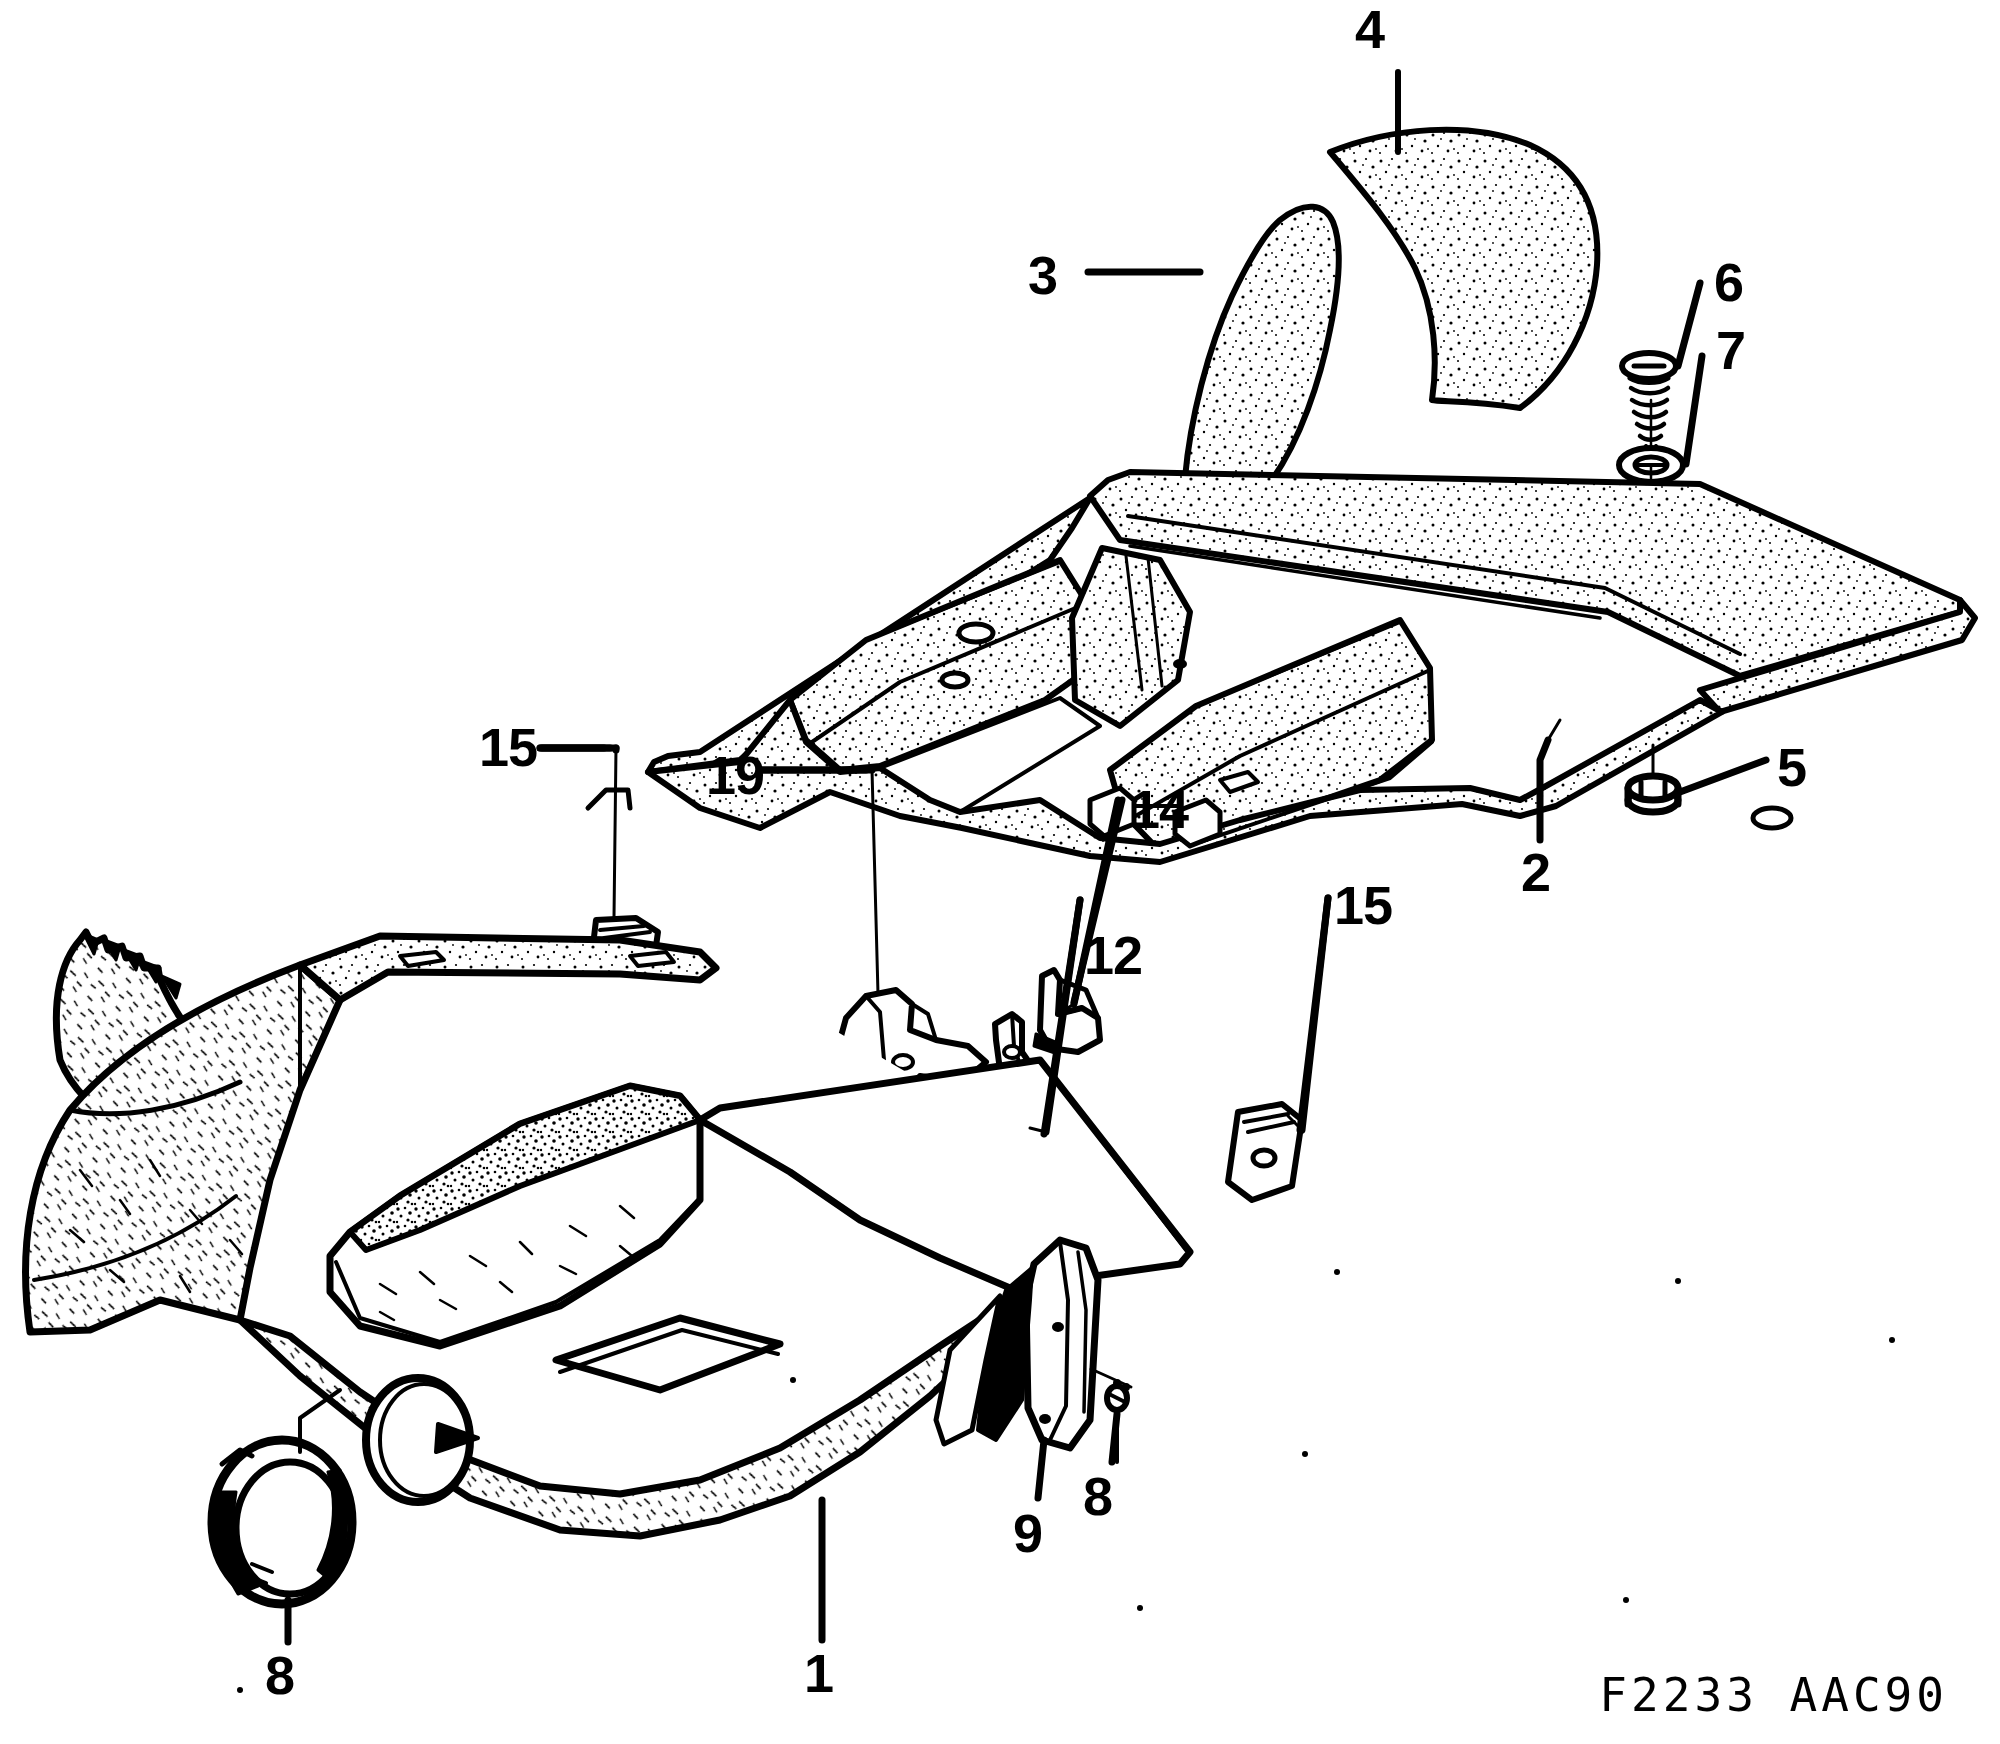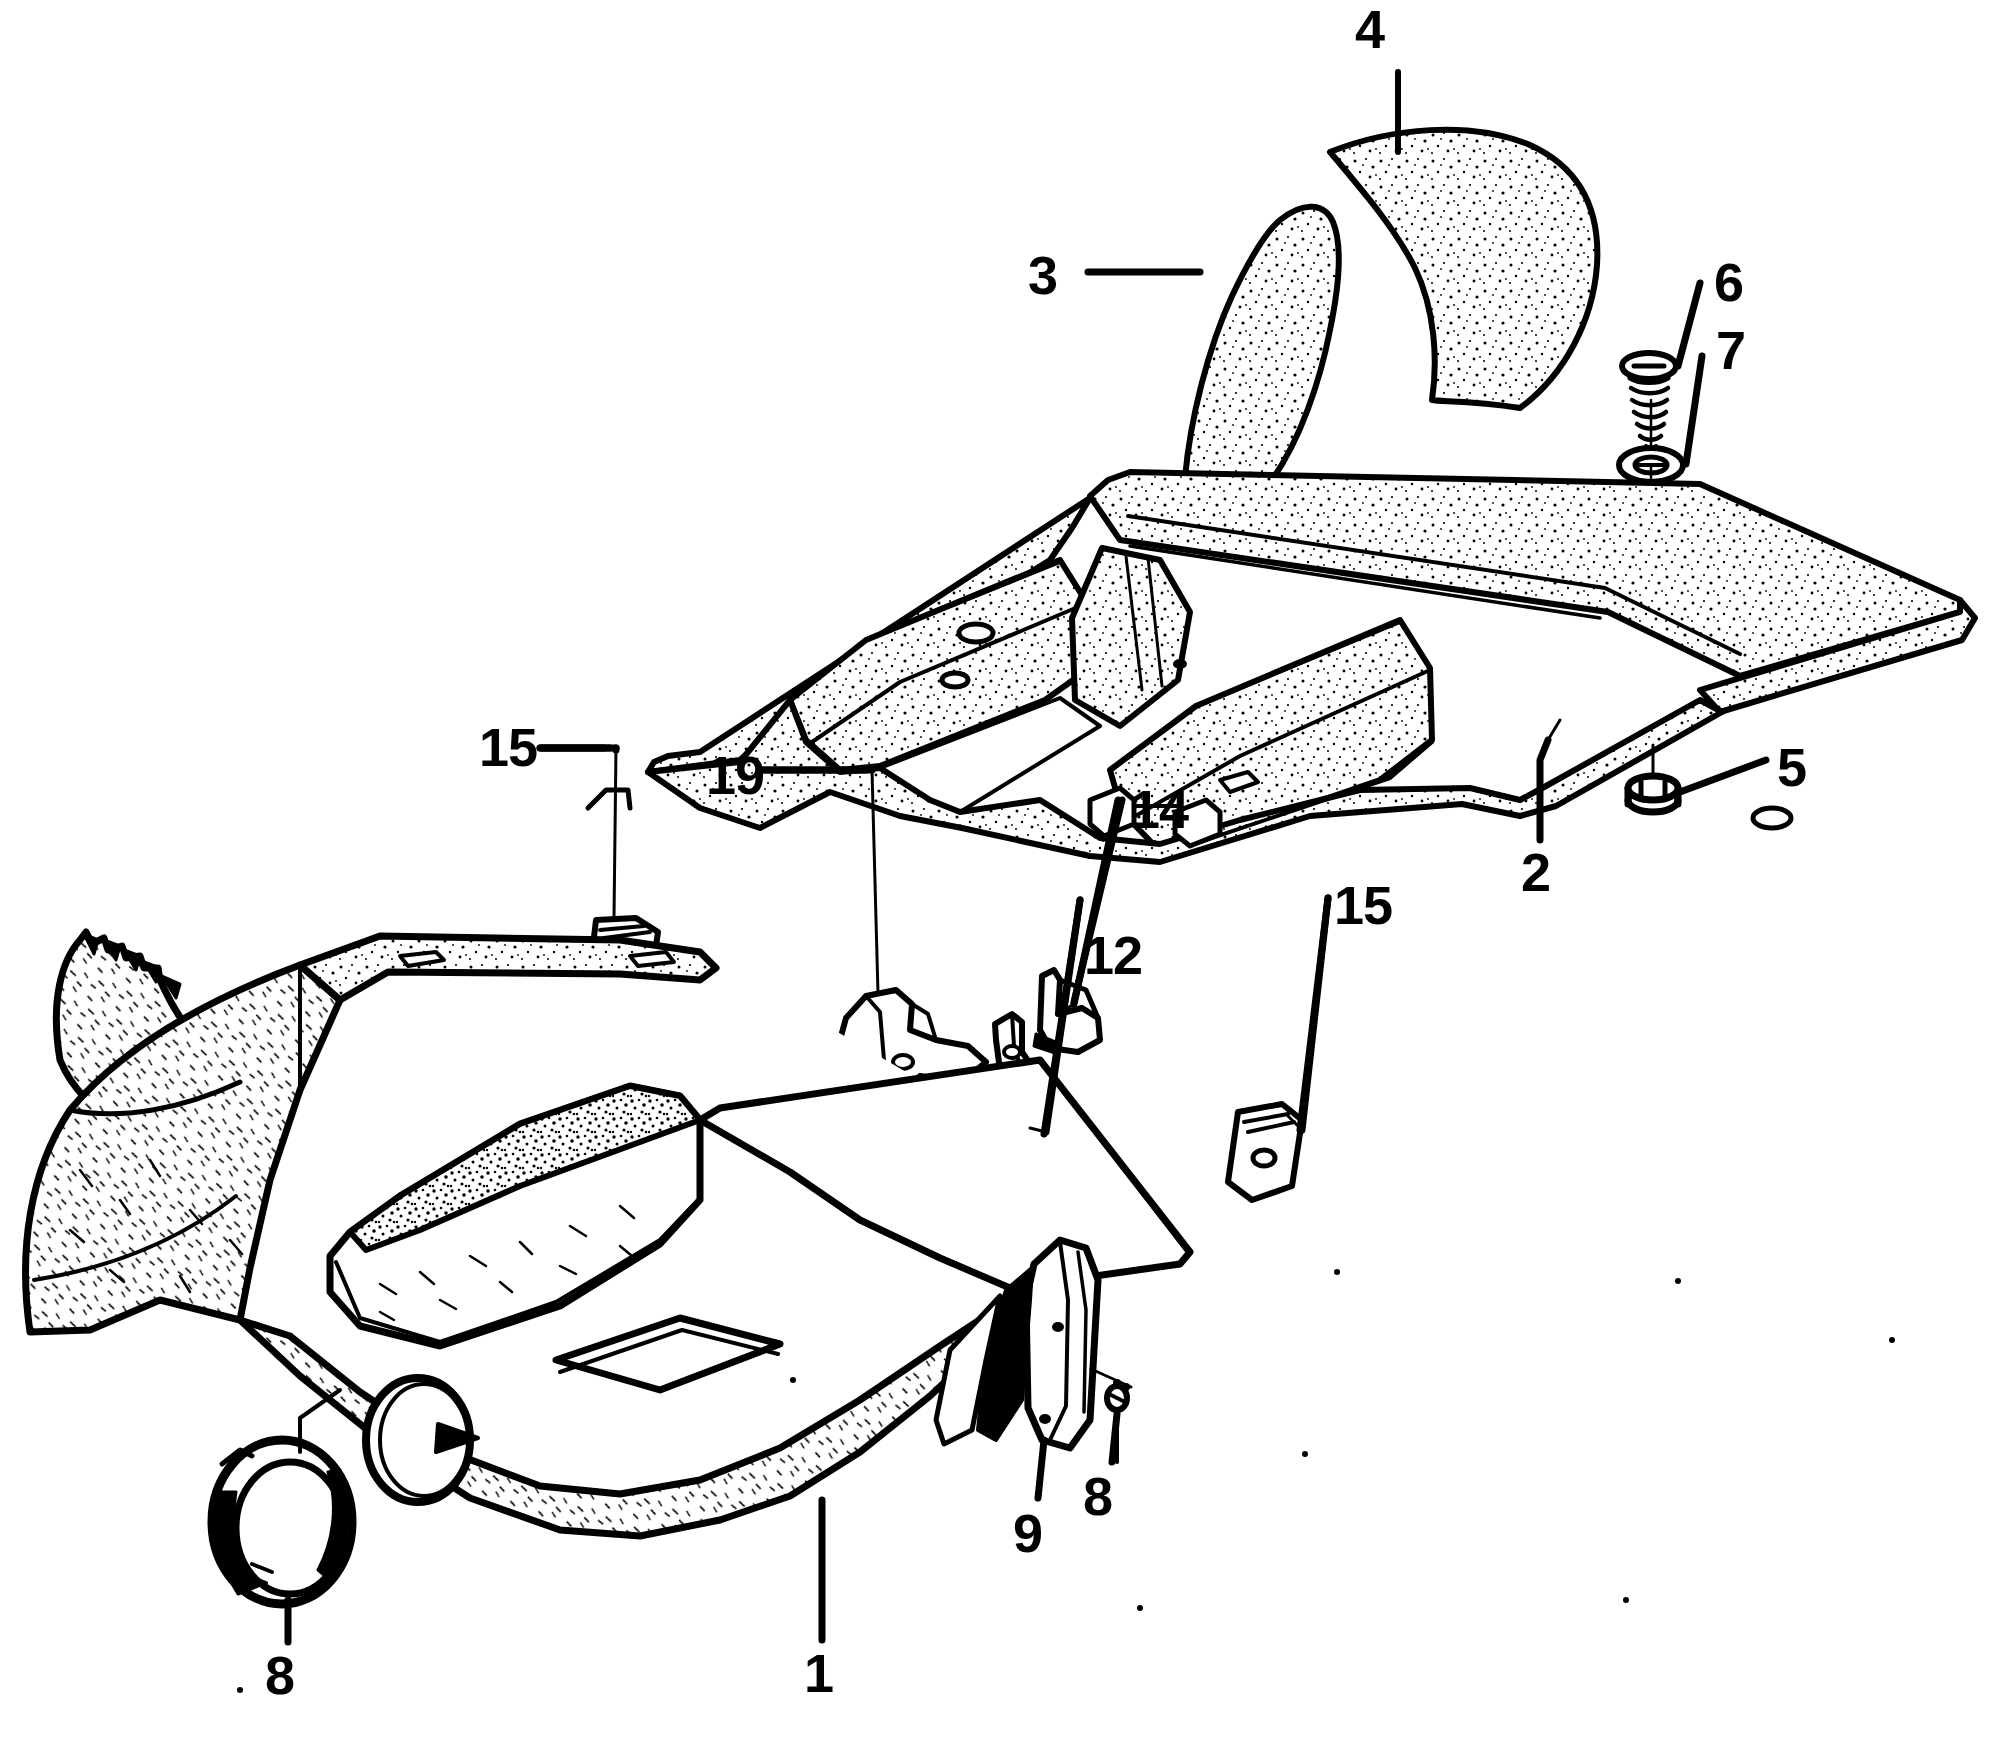--- a/index.html
+++ b/index.html
@@ -428,14 +428,15 @@
   <div class="callout" style="left:1130px; top:782px;">14</div>
   <div class="callout" style="left:1777px; top:740px;">5</div>
   <div class="callout" style="left:1521px; top:845px;">2</div>
   <div class="callout" style="left:1084px; top:928px;">12</div>
   <div class="callout" style="left:1334px; top:878px;">15</div>
   <div class="callout" style="left:1083px; top:1469px;">8</div>
   <div class="callout" style="left:1013px; top:1506px;">9</div>
   <div class="callout" style="left:804px;  top:1646px;">1</div>
   <div class="callout" style="left:265px;  top:1648px;">8</div>
 
+  <div id="drawing-code">F2233 AAC90</div>
 
 </div>
 
 </body></html>

